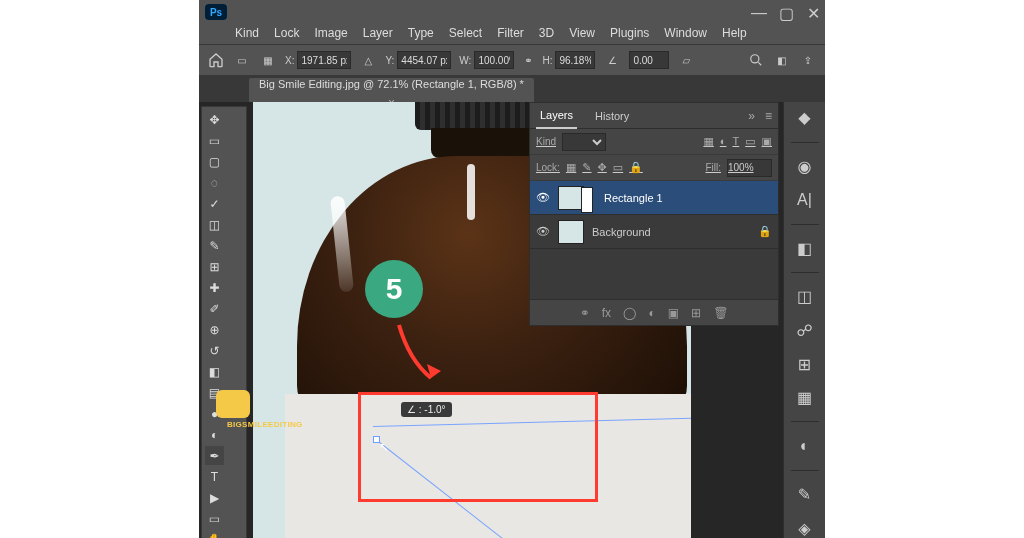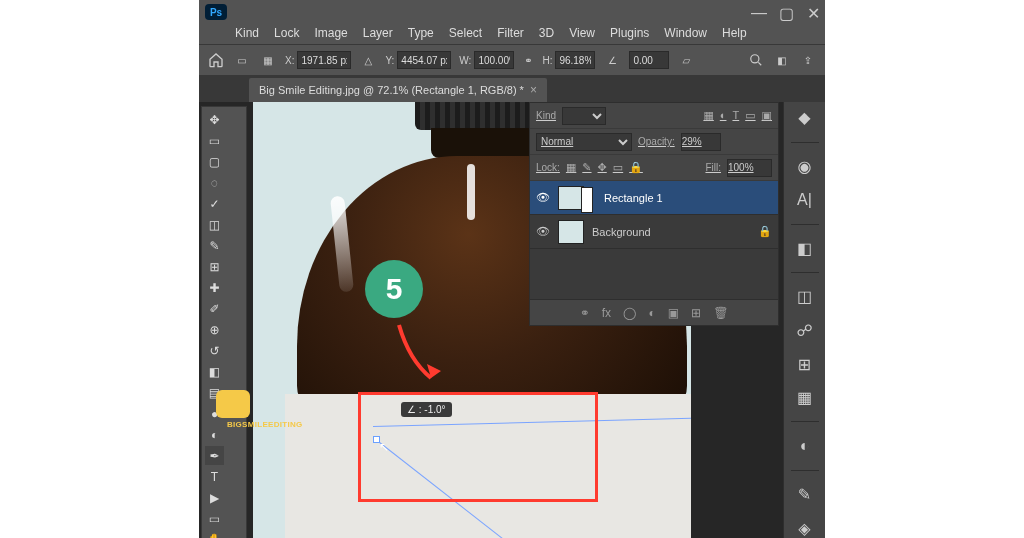--- a/index.html
+++ b/index.html
@@ -11,21 +11,21 @@
 .menubar { height:22px; background:#535353; display:flex; align-items:center; padding-left:36px; gap:15px; color:#ddd; font-size:12px; }
 .menubar span { cursor:default; }
 .optbar { height:32px; background:#535353; border-top:1px solid #383838; border-bottom:1px solid #383838; display:flex; align-items:center; padding:0 8px; gap:8px; color:#ccc; font-size:10px; }
 .optbar .ico { width:18px; height:18px; display:flex; align-items:center; justify-content:center; }
 .optbar .fld { display:flex; align-items:center; gap:3px; }
 .optbar input { width:54px; height:18px; background:#383838; border:1px solid #2a2a2a; color:#ddd; font-size:10px; padding:0 3px; }
 .optbar input.narrow { width:40px; }
 .optbar .chain { width:12px; height:18px; display:flex; align-items:center; justify-content:center; }
 .optbar .spacer { flex:1; }
 .tabbar { height:26px; background:#383838; display:flex; align-items:flex-end; padding-left:50px; }
-.tab { height:24px; background:#535353; color:#ddd; font-size:11px; padding:0 10px; display:flex; align-items:center; border-top-left-radius:2px; border-top-right-radius:2px; gap:6px; }
+.tab { height:24px; background:#535353; color:#ddd; font-size:11px; padding:0 10px; display:flex; align-items:center; border-top-left-radius:2px; border-top-right-radius:2px; gap:6px;flex-direction:column; }
 .tab .x { color:#aaa; font-size:12px; }
 .canvaswrap { position:absolute; left:0; right:0; top:102px; bottom:0; background:#262626; overflow:hidden; }
 .toolbox { position:absolute; left:2px; top:4px; width:46px; background:#535353; border:1px solid #383838; padding:3px; display:flex; flex-wrap:wrap; gap:2px; }
 .tool { width:19px; height:19px; display:flex; align-items:center; justify-content:center; color:#ddd; font-size:12px; position:relative; }
 .tool.sel { background:#454545; }
 .doc { position:absolute; left:54px; top:0; width:438px; height:100%; background:#d6e6e7; overflow:hidden; }
 .bottle { position:absolute; left:26px; top:-34px; width:400px; height:460px; }
 .cap { position:absolute; left:136px; top:0; width:150px; height:62px; background:repeating-linear-gradient(90deg,#1c1c1c 0 5px,#2f2f2f 5px 10px); border-radius:4px 4px 6px 6px; }
 .neck { position:absolute; left:152px; top:60px; width:118px; height:30px; background:#1a1108; border-radius:0 0 8px 8px; }
 .body { position:absolute; left:18px; top:88px; width:390px; height:260px; background:radial-gradient(circle at 44% 30%,#5b3317 0%,#3a2010 45%,#1b0e05 100%); border-radius:160px 160px 30px 30px/190px 190px 30px 30px; }
@@ -185,37 +185,40 @@
       <div class="badge">
           <span>5</span>
         </div>
       <svg class="arrow" viewBox="0 0 60 70">
           <path d="M10 5 Q 20 40 42 58" stroke="#ff3b2f" stroke-width="4" fill="none"></path>
           <path d="M42 58 l-4 -14 l14 7 z" fill="#ff3b2f"></path>
         </svg>
     </div>
 
     <div class="layerspanel">
+      <div class="lp-tabs">
+        <div class="t act">Layers</div>
+        <div class="t">History</div>
+        <div class="r">
+          <span>»</span>
+          <span>≡</span>
+        </div>
+      </div>
       <div class="lp-row">
         <span class="lbl">Kind</span>
         <select style="width:44px"></select>
         <div class="icons">
           <span>▦</span>
           <span>◐</span>
           <span>T</span>
           <span>▭</span>
           <span>▣</span>
         </div>
       </div>
       <div class="lp-row">
-        <select style="width:96px"><option>Normal</option></select>
-        <span class="lbl">Opacity:</span>
-        <input style="width: 40px;" value="29%">
-      </div>
-      <div class="lp-row">
         <span class="lbl">Lock:</span>
         <div class="icons" style="margin-left:0">
           <span>▦</span>
           <span>✎</span>
           <span>✥</span>
           <span>▭</span>
           <span>🔒</span>
         </div>
         <span class="lbl" style="margin-left:auto">Fill:</span>
         <input style="width: 45px;" value="100%">

